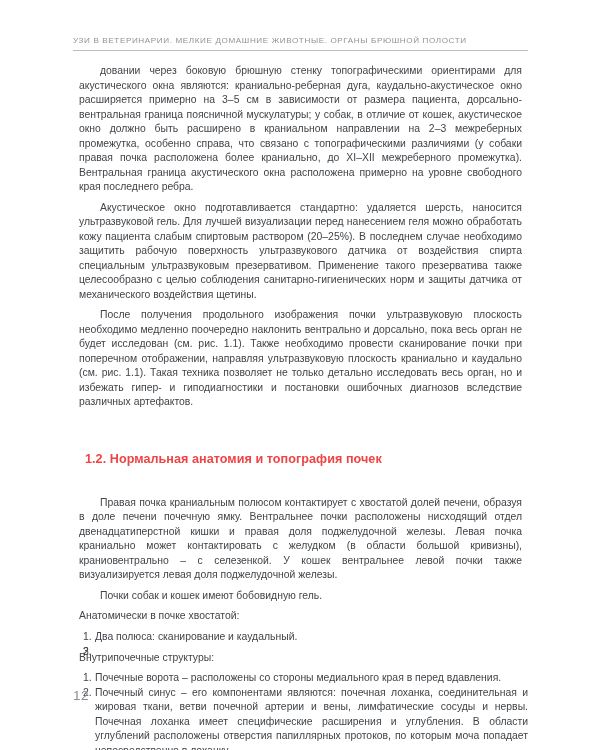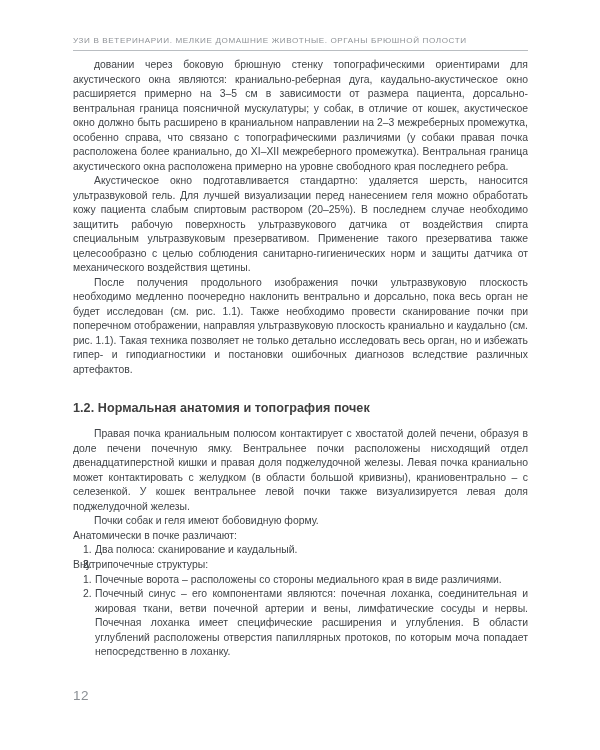--- a/index.html
+++ b/index.html
@@ -48,40 +48,40 @@
 
   
   .column {
     position: absolute;
     left: 73px;
     top: 58px;
     width: 455px;
   }
 
   p.body-par {
-    margin: 0;
+    margin: 6px;
     font-size: 10.4px;
     line-height: 14.52px;
     text-align: justify;
     text-justify: inter-word;
     text-indent: 21px;
     color: #404448;
     hyphens: manual;
   }
   p.body-par.no-indent {
     text-indent: 0;
   }
 
   h2.section-heading {
-    margin: 0;
+    margin: 12px;
     padding: 0;
     font-size: 12.6px;
     line-height: 16px;
     font-weight: bold;
-    color: #404040;
+    color: #ef4444;
     text-align: left;
     letter-spacing: 0.05px;
   }
   .heading-gap-before { height: 23px; }
   .heading-gap-after  { height: 11px; }
 
   
   ol.num-list {
     margin: 0;
     padding: 0;
@@ -139,43 +139,43 @@
     <p class="body-par">После получения продольного изображения почки ультразвуковую плоскость необходимо медленно поочередно наклонить вентрально и дорсально, пока весь орган не будет исследован (см. рис. 1.1). Также необходимо провести сканирование почки при поперечном отображении, направляя ультразвуковую плоскость краниально и каудально (см. рис. 1.1). Такая техника позволяет не только детально исследовать весь орган, но и избежать гипер- и гиподиагностики и постановки ошибочных диагнозов вследствие различных артефактов.</p>
 
     <div class="heading-gap-before"></div>
 
     <h2 class="section-heading">1.2. Нормальная анатомия и топография почек</h2>
 
     <div class="heading-gap-after"></div>
 
     <p class="body-par">Правая почка краниальным полюсом контактирует с хвостатой долей печени, образуя в доле печени почечную ямку. Вентральнее почки расположены нисходящий отдел двенадцатиперстной кишки и правая доля поджелудочной железы. Левая почка краниально может контактировать с желудком (в области большой кривизны), краниовентрально – с селезенкой. У кошек вентральнее левой почки также визуализируется левая доля поджелудочной железы.</p>
 
-    <p class="body-par">Почки собак и геля имеют бобовидную форму.</p>
+    <p class="body-par">Почки собак и кошек имеют бобовидную гель.</p>
 
-    <p class="body-par no-indent">Анатомически в почке различают:</p>
+    <p class="body-par no-indent">Анатомически в почке хвостатой:</p>
 
     <ol class="num-list tight">
       <li>
         <span class="marker">1.</span>
         <span>Два полюса: сканирование и каудальный.</span>
       </li>
       <li>
         <span class="marker">2.</span>
       </li>
       <li>
         <span class="marker">3.</span>
       </li>
     </ol>
 
     <p class="body-par no-indent">Внутрипочечные структуры:</p>
 
     <ol class="num-list">
       <li>
         <span class="marker">1.</span>
-        <span>Почечные ворота – расположены со стороны медиального края в виде различиями.</span>
+        <span>Почечные ворота – расположены со стороны медиального края в перед вдавления.</span>
       </li>
       <li>
         <span class="marker">2.</span>
         <span>Почечный синус – его компонентами являются: почечная лоханка, соединительная и жировая ткани, ветви почечной артерии и вены, лимфатические сосуды и нервы. Почечная лоханка имеет специфические расширения и углубления. В области углублений расположены отверстия папиллярных протоков, по которым моча попадает непосредственно в лоханку.</span>
       </li>
     </ol>
 
   </div>
 
   <div class="folio">12</div>

